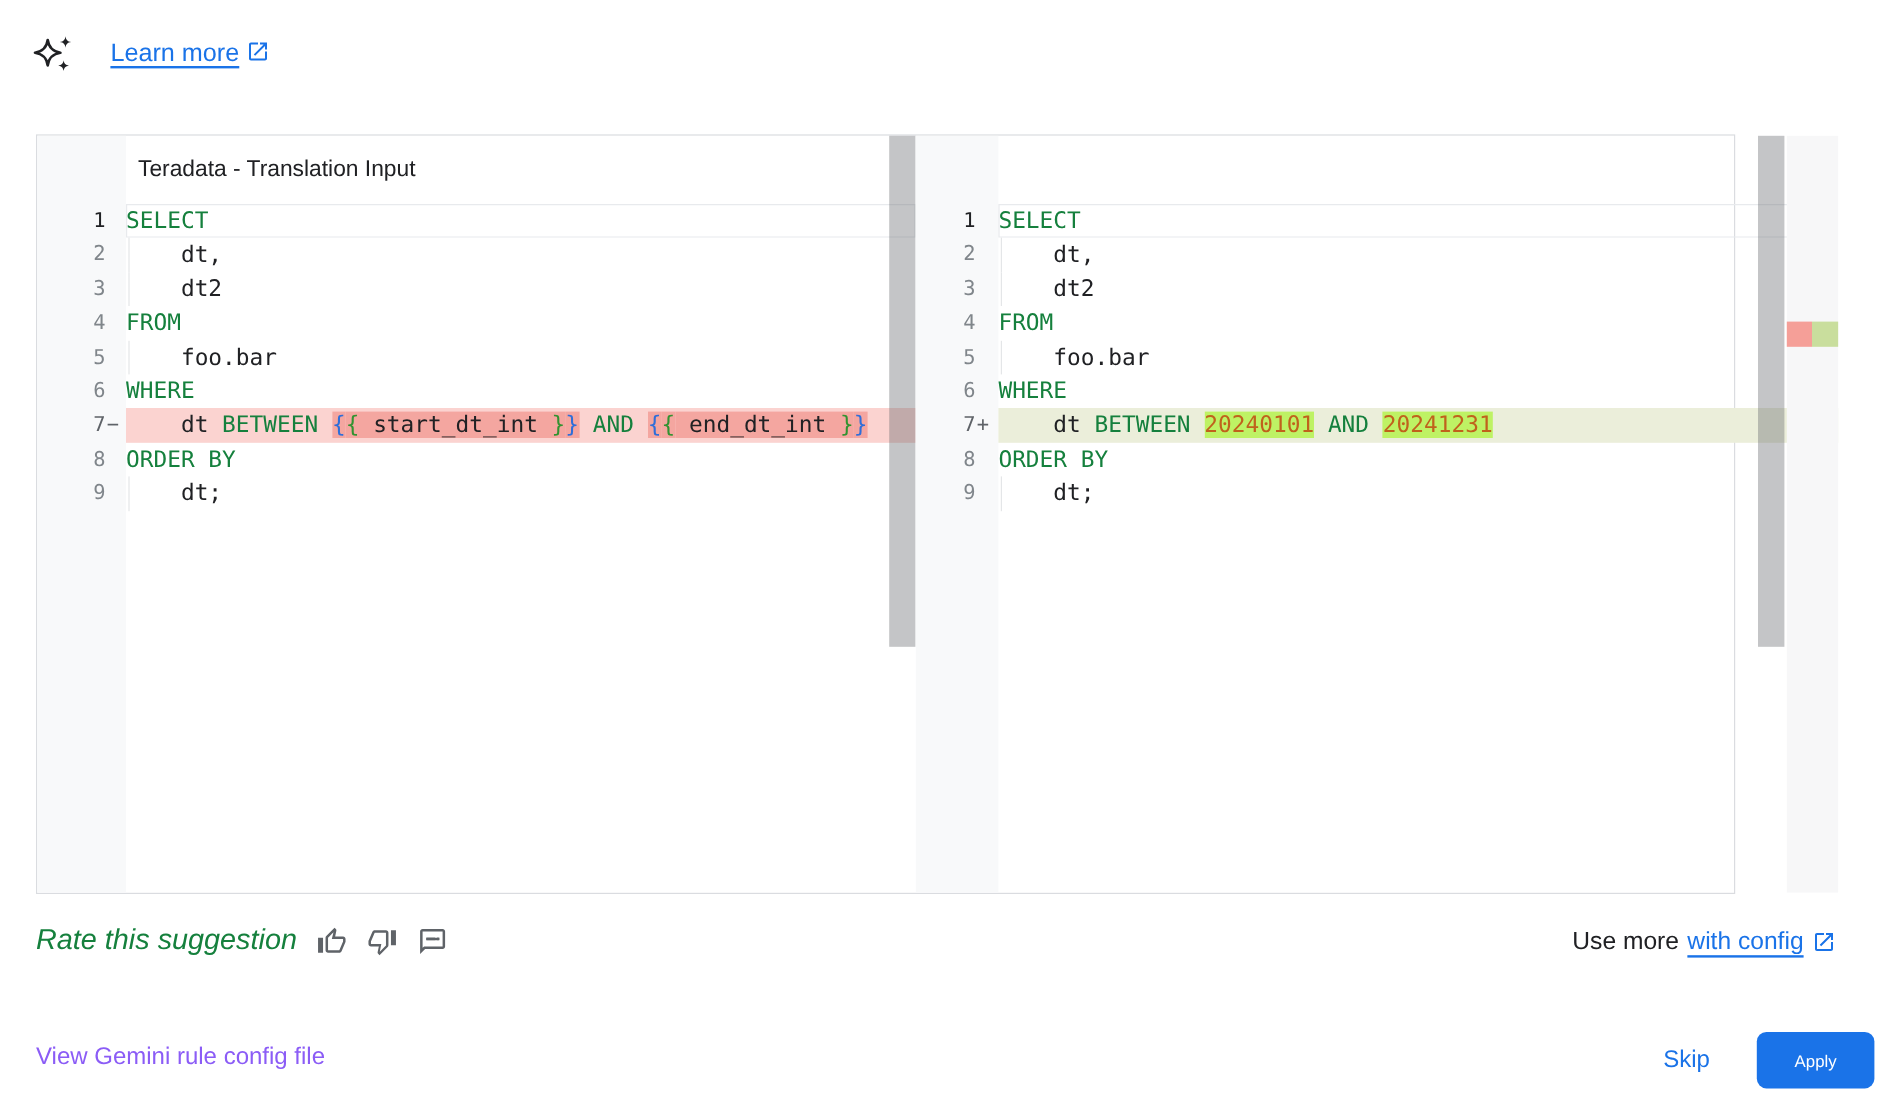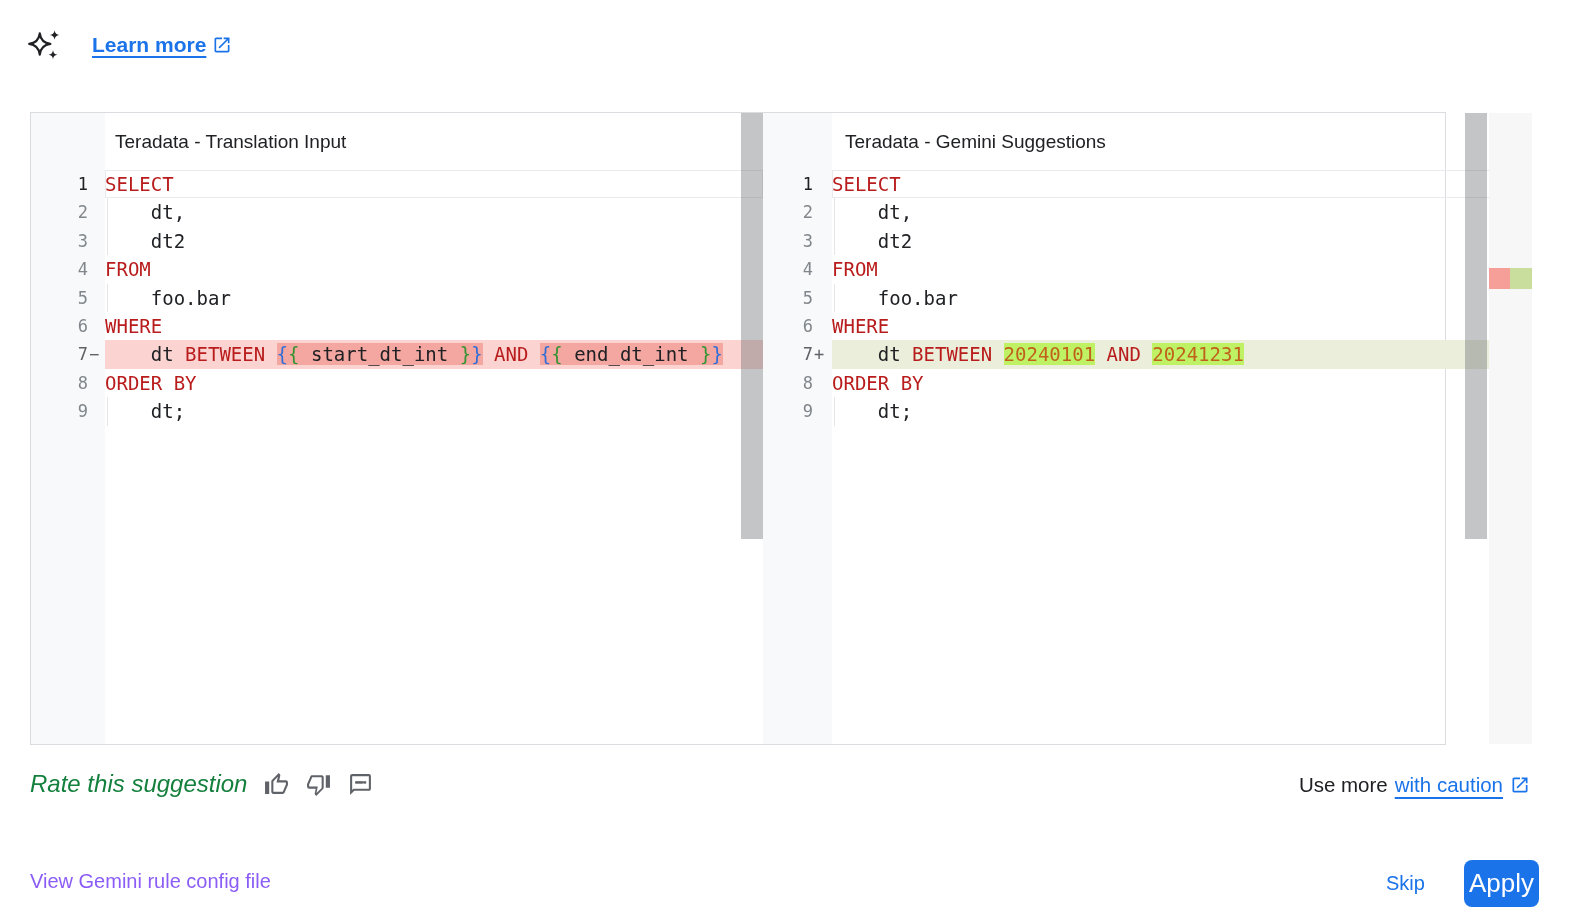--- a/index.html
+++ b/index.html
@@ -2,22 +2,22 @@
 <html><head>
 <meta charset="utf-8">
 <style>
   * { margin:0; padding:0; box-sizing:border-box; }
   html,body { width:1572px; height:922px; background:#fff; overflow:hidden;
               font-family:"Liberation Sans", sans-serif; }
 
   
   .hdr { position:absolute; left:26px; top:27px; display:flex; align-items:center; }
   .hdr-title { margin-left:21px; font-size:23px; color:#202124; letter-spacing:.2px; }
-  .learn-more { margin-left:30px; display:flex; align-items:center; gap:6px;
-                color:#1a73e8; font-size:21px; font-weight:700; text-decoration:underline;
+  .learn-more { margin-left:30px; display:flex; align-items:flex-start; gap:6px;
+                color:#1a73e8; font-size:21px; font-weight:400; text-decoration:underline;
                 text-underline-offset:4px; cursor:pointer; }
   .learn-more svg { text-decoration:none; }
 
   
   .diff-box { position:absolute; left:30px; top:112px; width:1416px; height:633px;
               border:1px solid #dadce0; background:#fff; }
   .editor { position:absolute; top:0; height:631px; overflow:hidden; }
   .ed-left  { left:0;     width:732px; }
   .ed-right { left:732px; width:769px; }
   .gutter-strip { position:absolute; top:0; bottom:0; left:0; background:#f8f9fa; z-index:0; }
@@ -42,21 +42,21 @@
   .code { flex:1; white-space:pre; font-family:"DejaVu Sans Mono", monospace;
           font-size:19px; color:#202124; }
   .code.guide { background-image:linear-gradient(#e4e6e8,#e4e6e8);
                 background-size:1px 100%; background-position:2px 0; background-repeat:no-repeat; }
   .line.current .code { box-shadow:inset 0 0 0 1px #e8eaed; }
   .line.removed .code { background:#fbd3d0; }
   .line.added   .code { background:#ebeeda; }
   .line.removed .hl { background:#f4a6a0; }
   .line.added   .hl { background:#bef264; }
 
-  .tok-kw   { color:#b91c1c; }
+  .tok-kw   { color:#15803d; }
   .tok-pl   { color:#202124; }
   .tok-br-b { color:#2e6ed9; }
   .tok-br-g { color:#319331; }
   .tok-num  { color:#c0621c; }
 
   .sb { position:absolute; top:0; width:22px; height:426px;
         background:rgba(100,103,107,0.38); z-index:3; cursor:pointer; }
   .ed-left  .sb { right:0; }
   .ed-right .sb { right:45px; }
   .overview { position:absolute; right:0; top:0; bottom:0; width:43px; background:#f7f7f8; z-index:4; }
@@ -74,23 +74,23 @@
               gap:7px; font-size:20.5px; }
   .use-code .prefix { color:#202124; }
   .use-code .caution { color:#1a73e8; text-decoration:underline; text-underline-offset:5px; cursor:pointer; }
 
   
   .config-link { position:absolute; left:30px; top:870px; font-size:20px; font-weight:500;
                  color:#8b5cf6; cursor:pointer; }
   .skip-btn { position:absolute; left:1372px; top:860px; height:47px; padding:0 14px;
               background:none; border:none; font-family:inherit; font-size:20px; font-weight:400;
               color:#1a73e8; cursor:pointer; }
-  .apply-btn { position:absolute; left:1464px; top:860px; width:75px; height:47px;
+  .apply-btn { position:absolute; left:1464px; top:860px; width:98px; height:47px;
                background:#1a73e8; border:none; border-radius:8px; color:#fff;
-               font-family:inherit; font-size:26px; font-weight:500; cursor:pointer; }
+               font-family:inherit; font-size:14px; font-weight:500; cursor:pointer; }
 </style>
 </head>
 <body>
 
 <div class="hdr">
   <span style="display:flex;">
     <svg width="36" height="36" viewBox="0 0 34 34" fill="none">
       <path d="M13 6 C13.7 11.5 17.5 15.3 23 16 C17.5 16.7 13.7 20.5 13 26 C12.3 20.5 8.5 16.7 3 16 C8.5 15.3 12.3 11.5 13 6 Z" stroke="#202124" stroke-width="2.1" stroke-linejoin="round"></path>
       <path d="M27 3 C27.4 5.9 28.6 7.1 31.5 7.5 C28.6 7.9 27.4 9.1 27 12 C26.6 9.1 25.4 7.9 22.5 7.5 C25.4 7.1 26.6 5.9 27 3 Z" fill="#202124"></path>
       <path d="M25.5 22 C25.9 24.7 27 25.8 29.7 26.2 C27 26.6 25.9 27.7 25.5 30.4 C25.1 27.7 24 26.6 21.3 26.2 C24 25.8 25.1 24.7 25.5 22 Z" fill="#202124"></path>
@@ -174,21 +174,20 @@
             <span class="mk"></span>
           </span>
           <span class="code guide"><span class="tok-pl">    dt;</span></span>
         </div>
       </div>
     <div class="sb"></div>
   </div>
 
   <div class="editor ed-right">
     <div class="gutter-strip"></div>
-    <div class="ed-title">Teradata - Gemini Suggestions</div>
     <div class="lines">
         <div class="line current">
           <span class="g">
             <span class="ln">1</span>
             <span class="mk"></span>
           </span>
           <span class="code"><span class="tok-kw">SELECT</span></span>
         </div>
         <div class="line">
           <span class="g">
@@ -273,21 +272,21 @@
       <path d="M20 2H4c-1.1 0-2 .9-2 2v18l4-4h14c1.1 0 2-.9 2-2V4c0-1.1-.9-2-2-2zm0 14H5.17L4 17.17V4h16v12z"></path>
       <path d="M7 9h10v2H7z" transform="rotate(0)"></path>
       <rect x="7" y="9" width="7" height="2"></rect>
       <rect x="15.5" y="9" width="2" height="2"></rect>
     </svg>
   </span>
 </div>
 
 <div class="use-code">
   <span class="prefix">Use more</span>
-  <a class="caution">with caution</a>
+  <a class="caution">with config</a>
   <span style="display:flex;">
     <svg width="20" height="20" viewBox="0 0 24 24" fill="#1a73e8">
       <path d="M19 19H5V5h7V3H5c-1.11 0-2 .9-2 2v14c0 1.1.89 2 2 2h14c1.1 0 2-.9 2-2v-7h-2v7zM14 3v2h3.59l-9.83 9.83 1.41 1.41L19 6.41V10h2V3h-7z"></path>
     </svg>
   </span>
 </div>
 
 <a class="config-link">View Gemini rule config file</a>
 <button class="skip-btn">Skip</button>
 <button class="apply-btn">Apply</button>

